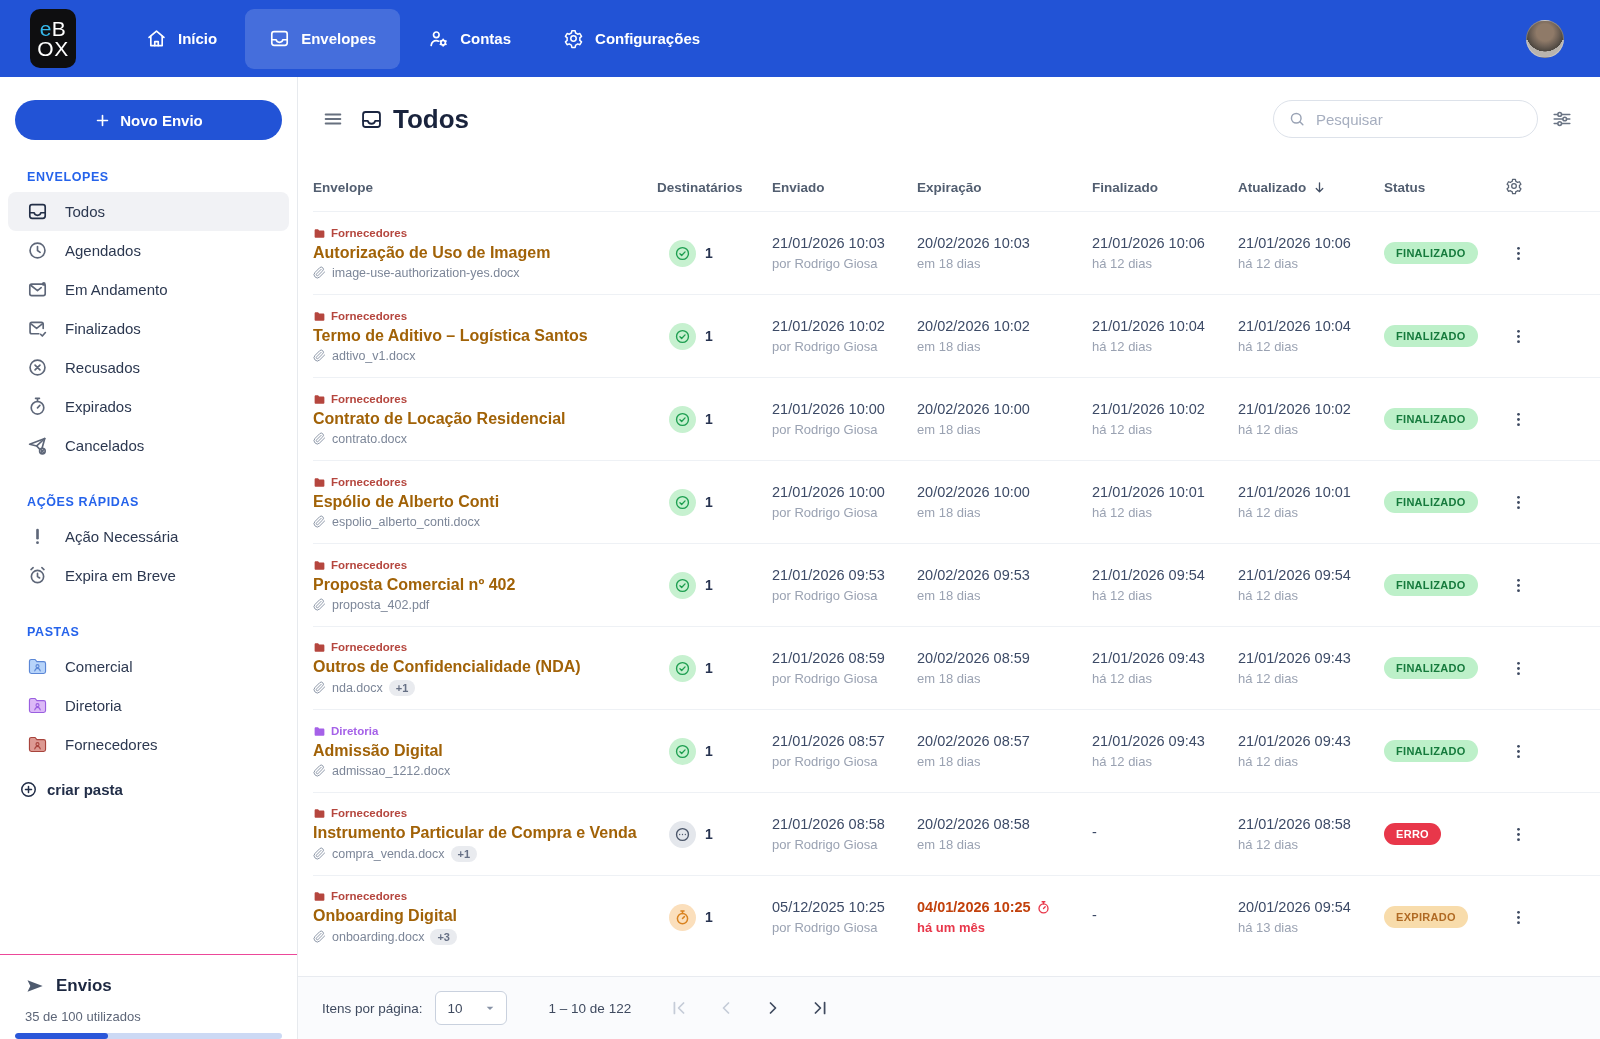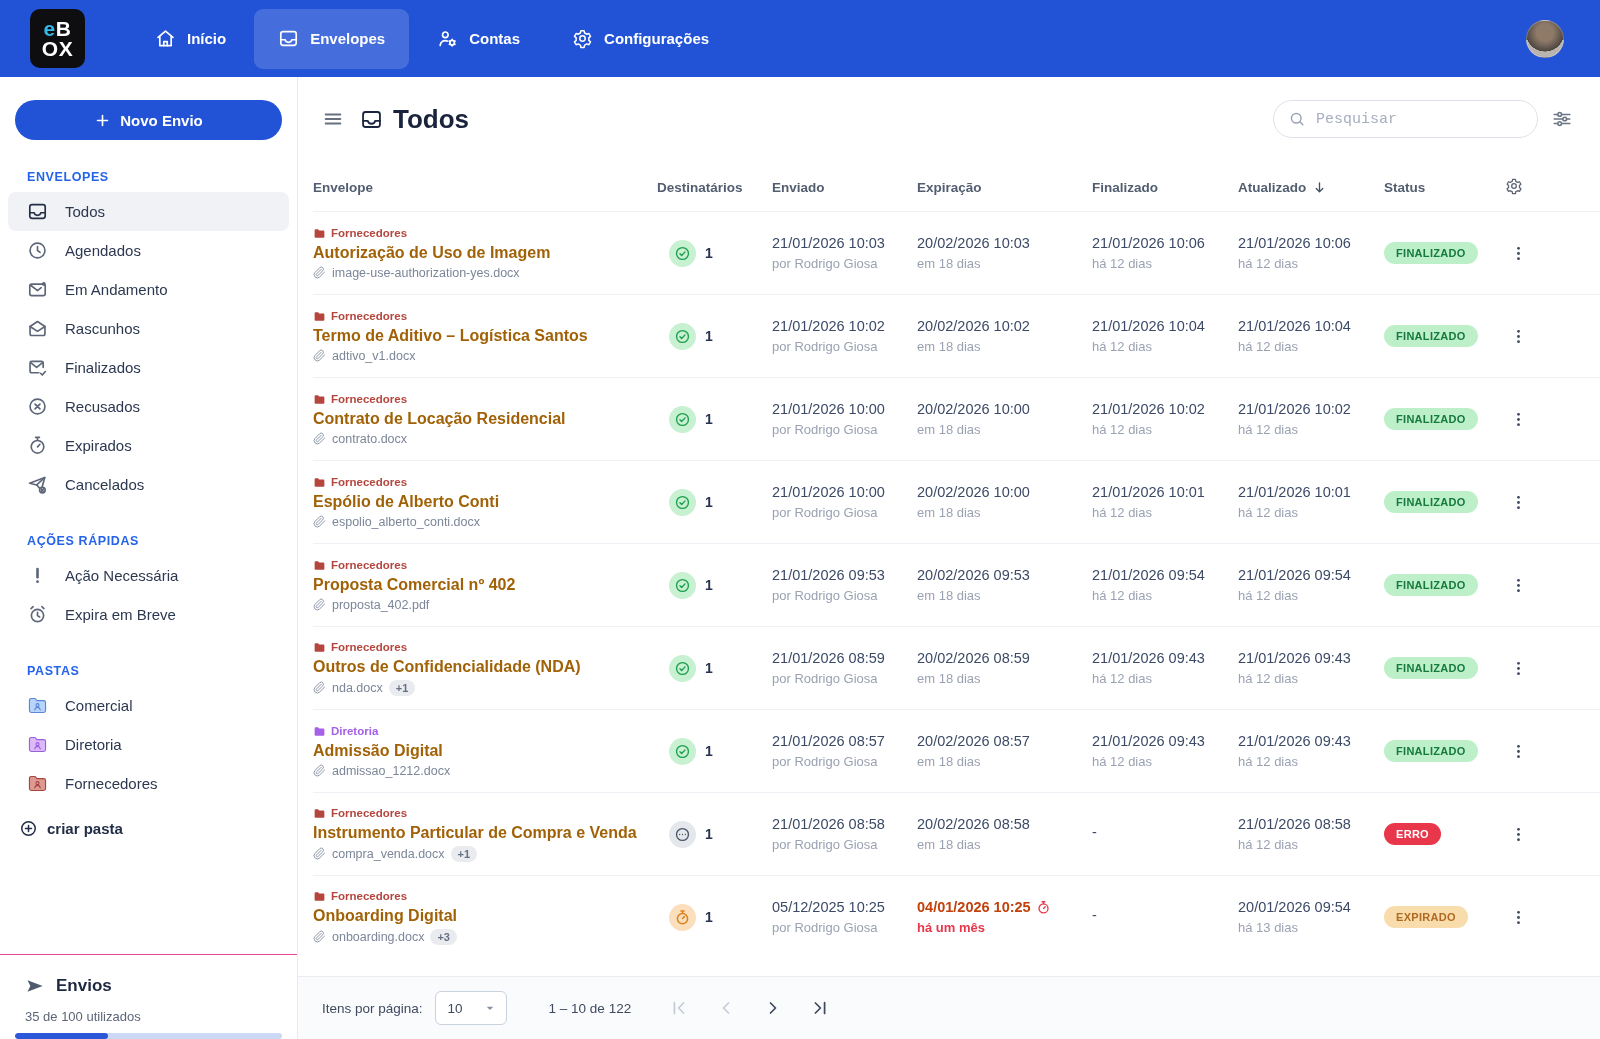--- a/index.html
+++ b/index.html
@@ -3,22 +3,22 @@
 <meta charset="utf-8">
 <style>
   * { box-sizing: border-box; margin: 0; padding: 0; }
   html,body { width:1600px; height:1039px; overflow:hidden; }
   body { font-family:"Liberation Sans","DejaVu Sans",sans-serif; background:#fff; color:#22304e; }
   .icon { display:inline-flex; flex:none; }
   .icon svg { width:100%; height:100%; display:block; }
 
   
   .navbar { height:77px; background:#2253d6; display:flex; align-items:center; padding:0 36px 0 30px; }
-  .logo { width:55px; height:59px; background:#0e0e10; border-radius:10px; display:flex; flex-direction:column;
-          align-items:center; justify-content:center; font-weight:bold; font-size:21px; line-height:0.92; cursor:pointer; }
+  .logo { width:46px; height:59px; background:#0e0e10; border-radius:10px; display:flex; flex-direction:column;
+          align-items:center; justify-content:center; font-weight:normal; font-size:21px; line-height:0.92; cursor:pointer; }
   .logo .l1 .accent { color:#35b7e9; }
   .logo span { color:#fff; letter-spacing:0.5px; }
   .nav-items { display:flex; align-items:center; margin-left:46px; gap:4px; height:100%; }
   .nav-item { display:flex; align-items:center; gap:11px; color:#fff; font-size:15px; font-weight:600;
               padding:0 24px; height:60px; border-radius:9px; cursor:pointer; }
   .nav-item.active { background:rgba(255,255,255,0.16); }
   .nav-item .icon { width:21px; height:21px; }
   .avatar { margin-left:auto; width:38px; height:38px; border-radius:50%; cursor:pointer;
             background:radial-gradient(circle at 50% 32%, #8f7a68 0 28%, #6e6156 45%, #4c463f 62%, #b9b4ae 63%);
             border:1px solid rgba(255,255,255,0.25); }
@@ -51,21 +51,21 @@
   .usage-fill { height:100%; background:#2b57d9; border-radius:3px; }
 
   
   .main-head { display:flex; align-items:center; padding:23px 24px 0 24px; }
   .main-head .hamburger { width:22px; height:22px; color:#67707f; cursor:pointer; }
   .main-head .title-icon { width:23px; height:23px; color:#1a2540; margin-left:16px; }
   .page-title { font-size:26px; font-weight:700; color:#19233c; margin-left:10px; }
   .search-box { margin-left:auto; width:265px; height:38px; border:1px solid #dde2ea; border-radius:20px;
                 display:flex; align-items:center; padding:0 14px; gap:10px; background:#fff; }
   .search-box .icon { width:18px; height:18px; color:#9aa3b5; }
-  .search-box input { border:none; outline:none; flex:1; font-size:15px; font-family:Liberation Mono, monospace; color:#333; background:transparent; }
+  .search-box input { border:none; outline:none; flex:1; font-size:15px; font-family:Liberation Sans, sans-serif; color:#333; background:transparent; }
   .search-box input::placeholder { color:#a6aebf; }
   .filter-btn { width:22px; height:22px; color:#6a7484; margin-left:13px; margin-right:3px; cursor:pointer; }
 
   
   .grid { display:grid; grid-template-columns:344px 115px 145px 175px 146px 146px 121px 39px; align-items:center; }
   .table-wrap { margin-top:26px; padding-left:15px; }
   .thead { padding:13px 0; color:#525e70; font-size:13.5px; font-weight:600; }
   .th { display:flex; align-items:center; gap:6px; cursor:pointer; }
   .th .icon { width:15px; height:15px; color:#424e63; }
   .th-gear { width:18px; height:18px; color:#5a6474; cursor:pointer; }
@@ -190,29 +190,20 @@
               <rect x="3.2" y="5.8" width="17.6" height="13.2" rx="2.2"></rect>
               <path d="m4.6 7.4 7.4 5.8 4.2-3.3"></path>
               <circle cx="19.2" cy="5.6" r="2.2" fill="currentColor" stroke="none"></circle>
             </svg>
           </span>
           <span>Em Andamento</span>
         </div>
         <div class="side-item">
           <span class="icon">
             <svg viewBox="0 0 24 24" fill="none" stroke="currentColor" stroke-width="1.9" stroke-linecap="round" stroke-linejoin="round">
-              <path d="M3.5 9.7 12 4l8.5 5.7V18a2 2 0 0 1-2 2h-13a2 2 0 0 1-2-2z"></path>
-              <path d="m3.5 9.7 8.5 5.6 8.5-5.6"></path>
-            </svg>
-          </span>
-          <span>Rascunhos</span>
-        </div>
-        <div class="side-item">
-          <span class="icon">
-            <svg viewBox="0 0 24 24" fill="none" stroke="currentColor" stroke-width="1.9" stroke-linecap="round" stroke-linejoin="round">
               <path d="M18.5 12V7a2 2 0 0 0-2-2h-11a2 2 0 0 0-2 2v9a2 2 0 0 0 2 2h8"></path>
               <path d="m4.5 6.8 6.5 5.1 6.5-5.1"></path>
               <path d="m15.5 18.6 2 2 3.5-4"></path>
             </svg>
           </span>
           <span>Finalizados</span>
         </div>
         <div class="side-item">
           <span class="icon">
             <svg viewBox="0 0 24 24" fill="none" stroke="currentColor" stroke-width="1.9" stroke-linecap="round" stroke-linejoin="round">

